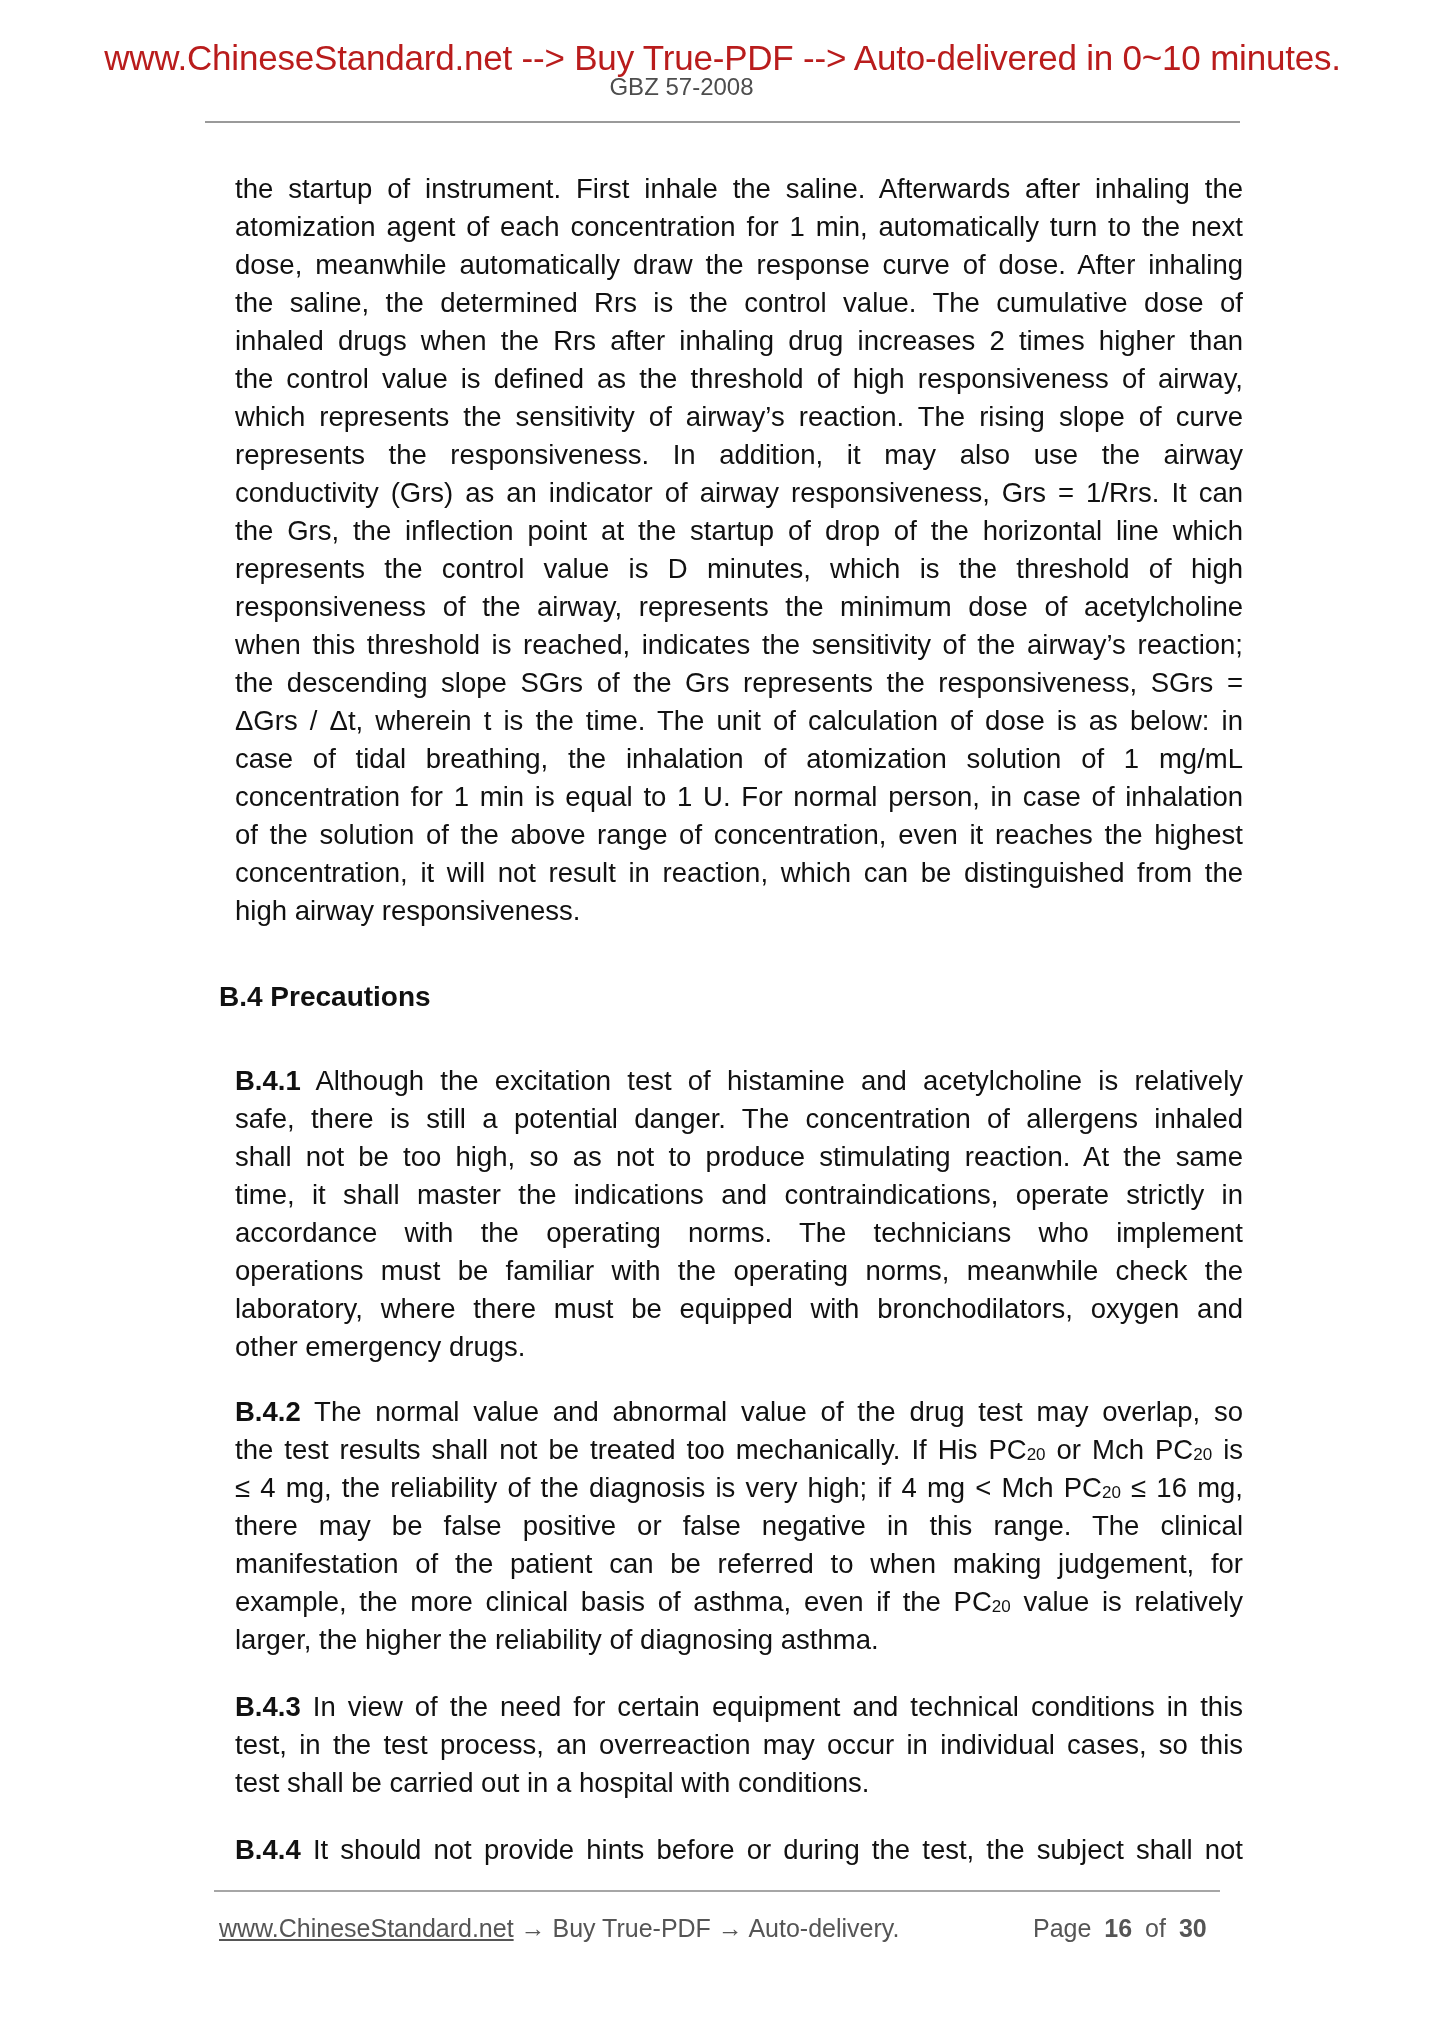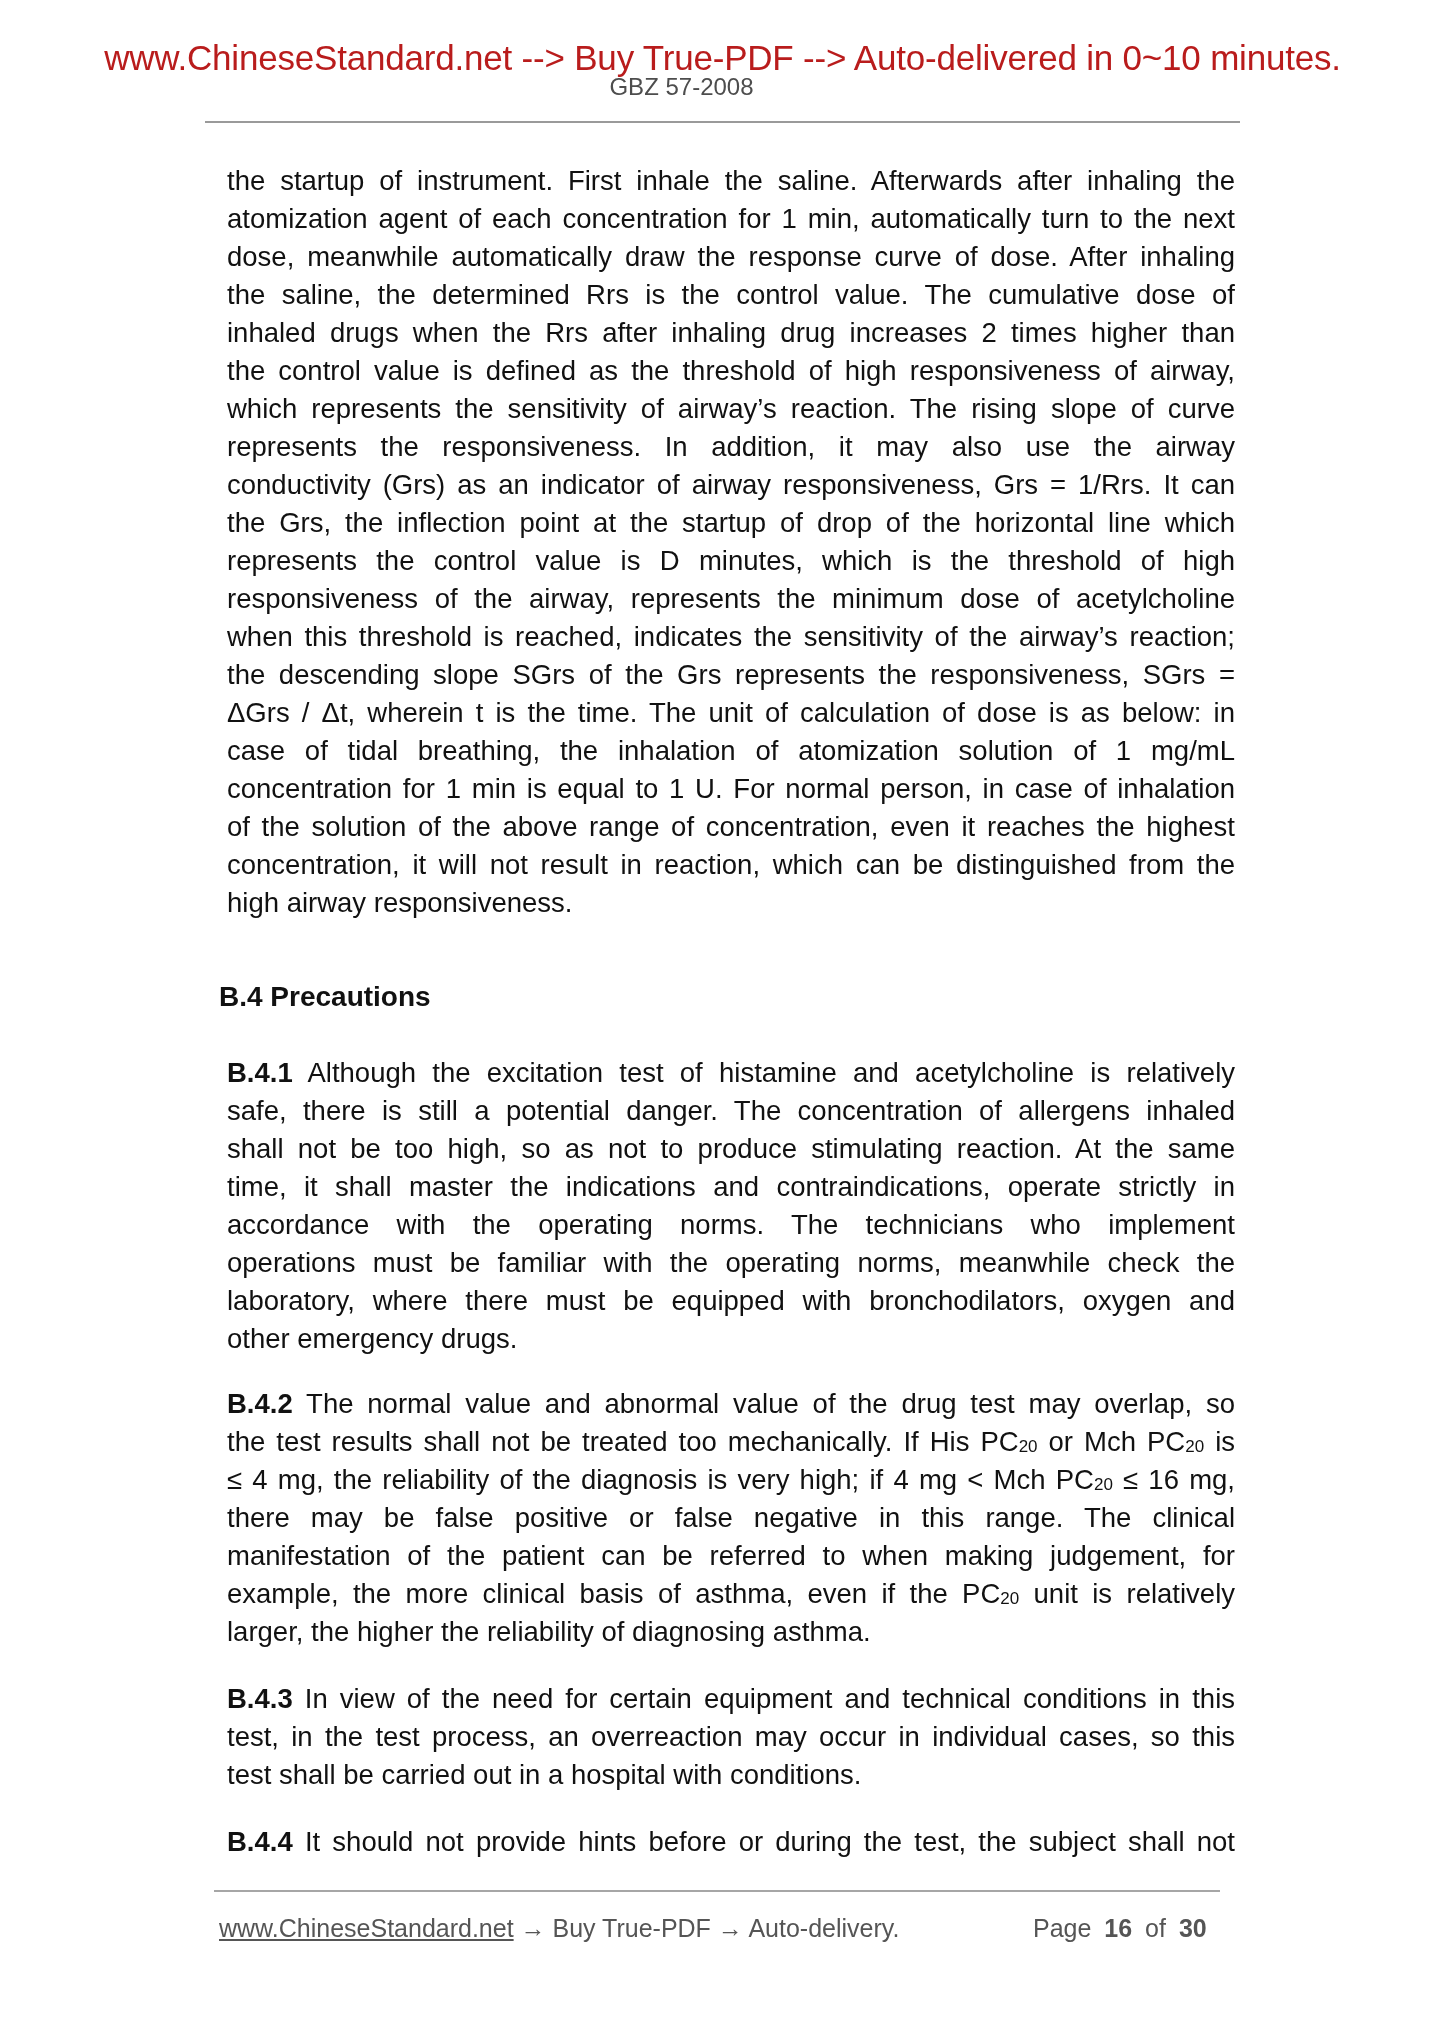--- a/index.html
+++ b/index.html
@@ -1,21 +1,21 @@
 <!DOCTYPE html>
 <html><head>
 <meta charset="utf-8">
 <style>
   html, body { margin: 0; padding: 0; background: #ffffff; }
   body { width: 1445px; height: 2044px; position: relative; overflow: hidden; font-family: "Liberation Sans", sans-serif; }
   .hdr-title { position: absolute; left: 0; width: 1445px; top: 38px; text-align: center; font-size: 35px; color: #b91c1c; letter-spacing: -0.2px; line-height: 40px; white-space: nowrap; }
   .hdr-code { position: absolute; left: 0; width: 1363px; top: 73px; text-align: center; font-size: 24px; color: #4d4d4d; line-height: 28px; }
   .hdr-rule { position: absolute; left: 205px; width: 1035px; top: 121px; height: 2px; background: #9a9a9a; }
   .body { position: absolute; left: 219px; width: 1008px; top: 0; color: #111111; font-size: 27.5px; line-height: 38px; }
-  .para { position: absolute; left: 0; width: 1008px; margin: 8px; text-align: justify; text-align-last: left; }
+  .para { position: absolute; left: 0; width: 1008px; margin: 16px; text-align: justify; text-align-last: left; }
   .para b { font-weight: bold; }
   .heading { position: absolute; left: 0; margin: 0; font-weight: bold; font-size: 28px; line-height: 38px; }
   .line { display: block; text-align: justify; text-align-last: justify; white-space: nowrap; height: 38px; }
   .line.last { text-align-last: left; }
   sub.pc { font-size: 17px; vertical-align: baseline; position: relative; top: 1px; }
   .ftr-rule { position: absolute; left: 214px; width: 1006px; top: 1890px; height: 2px; background: #a6a6a6; }
   .ftr { position: absolute; left: 219px; top: 1913px; font-size: 25px; color: #555555; line-height: 30px; white-space: nowrap; }
   .ftr a { color: #555555; text-decoration: underline; }
   .ftr-page { position: absolute; left: 1033px; top: 1913px; font-size: 25px; color: #555555; line-height: 30px; white-space: nowrap; word-spacing: 6px; }
   .ftr-page b { font-weight: bold; }
@@ -64,21 +64,21 @@
     <span class="line">laboratory, where there must be equipped with bronchodilators, oxygen and</span>
     <span class="line last">other emergency drugs.</span>
   </div>
 
   <div class="para" style="top:1377px;">
     <span class="line"><b>B.4.2</b><span> The normal value and abnormal value of the drug test may overlap, so</span></span>
     <span class="line"><span>the test results shall not be treated too mechanically. If His PC</span><sub class="pc">20</sub><span> or Mch PC</span><sub class="pc">20</sub><span> is</span></span>
     <span class="line"><span>≤ 4 mg, the reliability of the diagnosis is very high; if 4 mg &lt; Mch PC</span><sub class="pc">20</sub><span> ≤ 16 mg,</span></span>
     <span class="line">there may be false positive or false negative in this range. The clinical</span>
     <span class="line">manifestation of the patient can be referred to when making judgement, for</span>
-    <span class="line"><span>example, the more clinical basis of asthma, even if the PC</span><sub class="pc">20</sub><span> unit is relatively</span></span>
+    <span class="line"><span>example, the more clinical basis of asthma, even if the PC</span><sub class="pc">20</sub><span> value is relatively</span></span>
     <span class="line last">larger, the higher the reliability of diagnosing asthma.</span>
   </div>
 
   <div class="para" style="top:1672px;">
     <span class="line"><b>B.4.3</b><span> In view of the need for certain equipment and technical conditions in this</span></span>
     <span class="line">test, in the test process, an overreaction may occur in individual cases, so this</span>
     <span class="line last">test shall be carried out in a hospital with conditions.</span>
   </div>
 
   <div class="para" style="top:1815px;">

